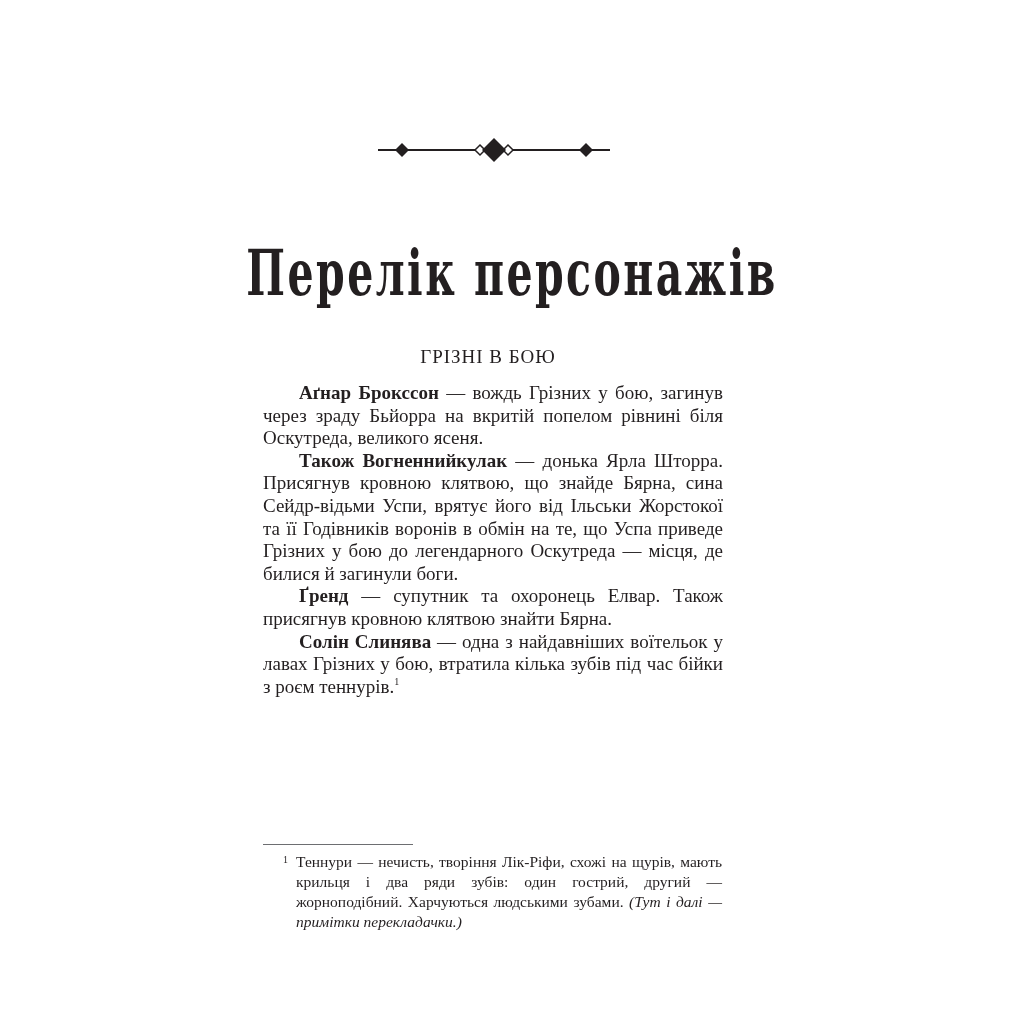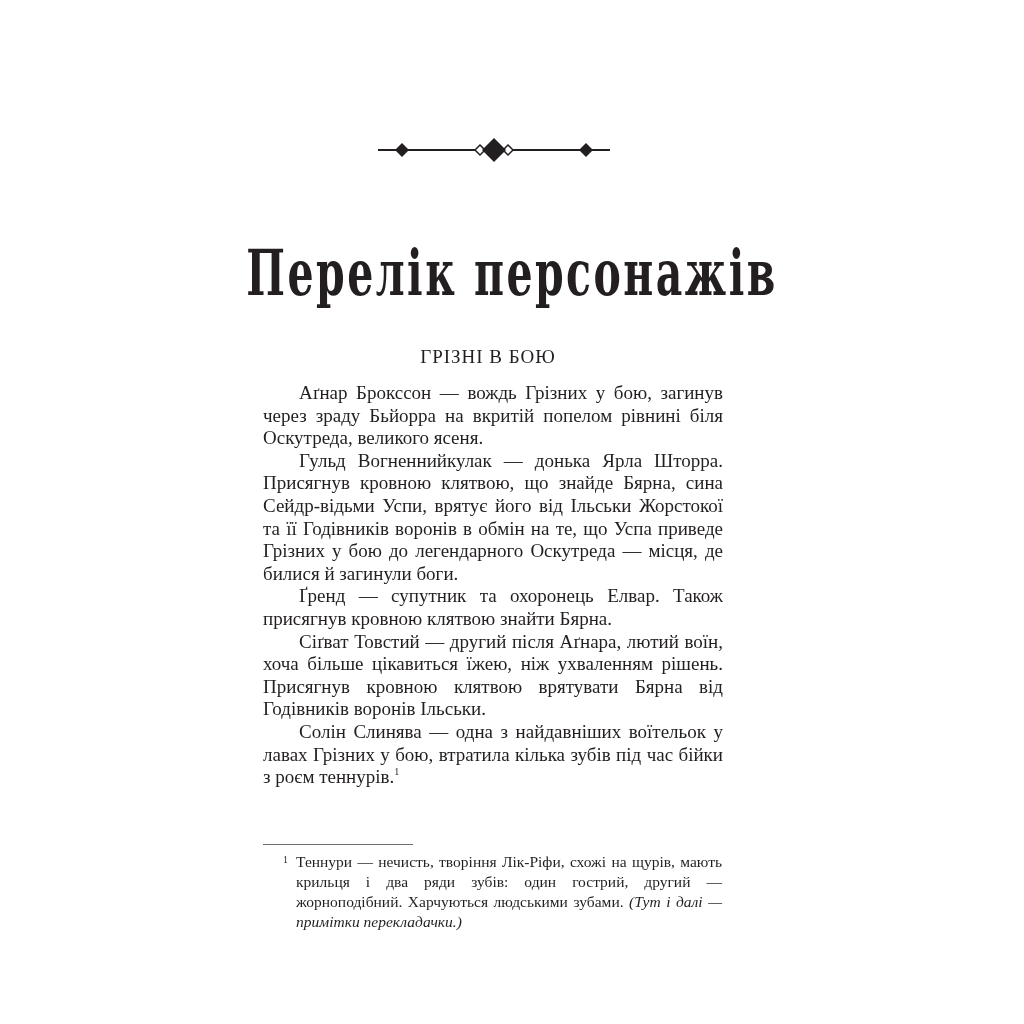--- a/index.html
+++ b/index.html
@@ -57,21 +57,21 @@
       font-size: 19px;
       line-height: 22.6px;
       text-align: justify;
       color: #231f20;
     }
     .entry {
       margin: 0;
       text-indent: 36px;
     }
     .entry .name {
-      font-weight: normal;
+      font-weight: bold;
     }
     .entry sup {
       font-size: 10px;
       line-height: 0;
       vertical-align: 8px;
     }
     .footnote-rule {
       position: absolute;
       left: 263px;
       top: 844px;
@@ -114,23 +114,22 @@
     <polygon points="116,0 128,12 116,24 104,12" fill="#231f20"></polygon>
   </svg>
 </div>
 
 <h1 class="title">Перелік персонажів</h1>
 
 <div class="section-heading">ГРІЗНІ В БОЮ</div>
 
 <div class="body-text">
   <p class="entry"><span class="name">Аґнар Броксcон</span><span> — вождь Грізних у бою, загинув через зраду Бьйорра на вкритій попелом рівнині біля Оскутреда, великого ясеня.</span></p>
-  <p class="entry"><span class="name">Гульд Вогненнийкулак</span><span> — донька Ярла Шторра. Присягнув кровною клятвою, що знайде Бярна, сина Сейдр-відьми Успи, врятує його від Ільськи Жорстокої та її Годівників воронів в обмін на те, що Успа приведе Грізних у бою до легендарного Оскутреда — місця, де билися й загинули боги.</span></p>
+  <p class="entry"><span class="name">Також Вогненнийкулак</span><span> — донька Ярла Шторра. Присягнув кровною клятвою, що знайде Бярна, сина Сейдр-відьми Успи, врятує його від Ільськи Жорстокої та її Годівників воронів в обмін на те, що Успа приведе Грізних у бою до легендарного Оскутреда — місця, де билися й загинули боги.</span></p>
   <p class="entry"><span class="name">Ґренд</span><span> — супутник та охоронець Елвар. Також присягнув кровною клятвою знайти Бярна.</span></p>
-  <p class="entry"><span class="name">Сіґват Товстий</span><span> — другий після Аґнара, лютий воїн, хоча більше цікавиться їжею, ніж ухваленням рішень. Присягнув кровною клятвою врятувати Бярна від Годівників воронів Ільськи.</span></p>
   <p class="entry"><span class="name">Солін Слинява</span><span> — одна з найдавніших воїтельок у лавах Грізних у бою, втратила кілька зубів під час бійки з роєм теннурів.</span><sup>1</sup></p>
 </div>
 
 <div class="footnote-rule"></div>
 
 <div class="footnote">
   <span class="fn-mark">1</span>
   <span>Теннури — нечисть, творіння Лік-Ріфи, схожі на щурів, мають крильця і два ряди зубів: один гострий, другий — жорноподібний. Харчуються людськими зубами. </span><span class="fn-italic">(Тут і далі — примітки перекладачки.)</span>
 </div>
 

